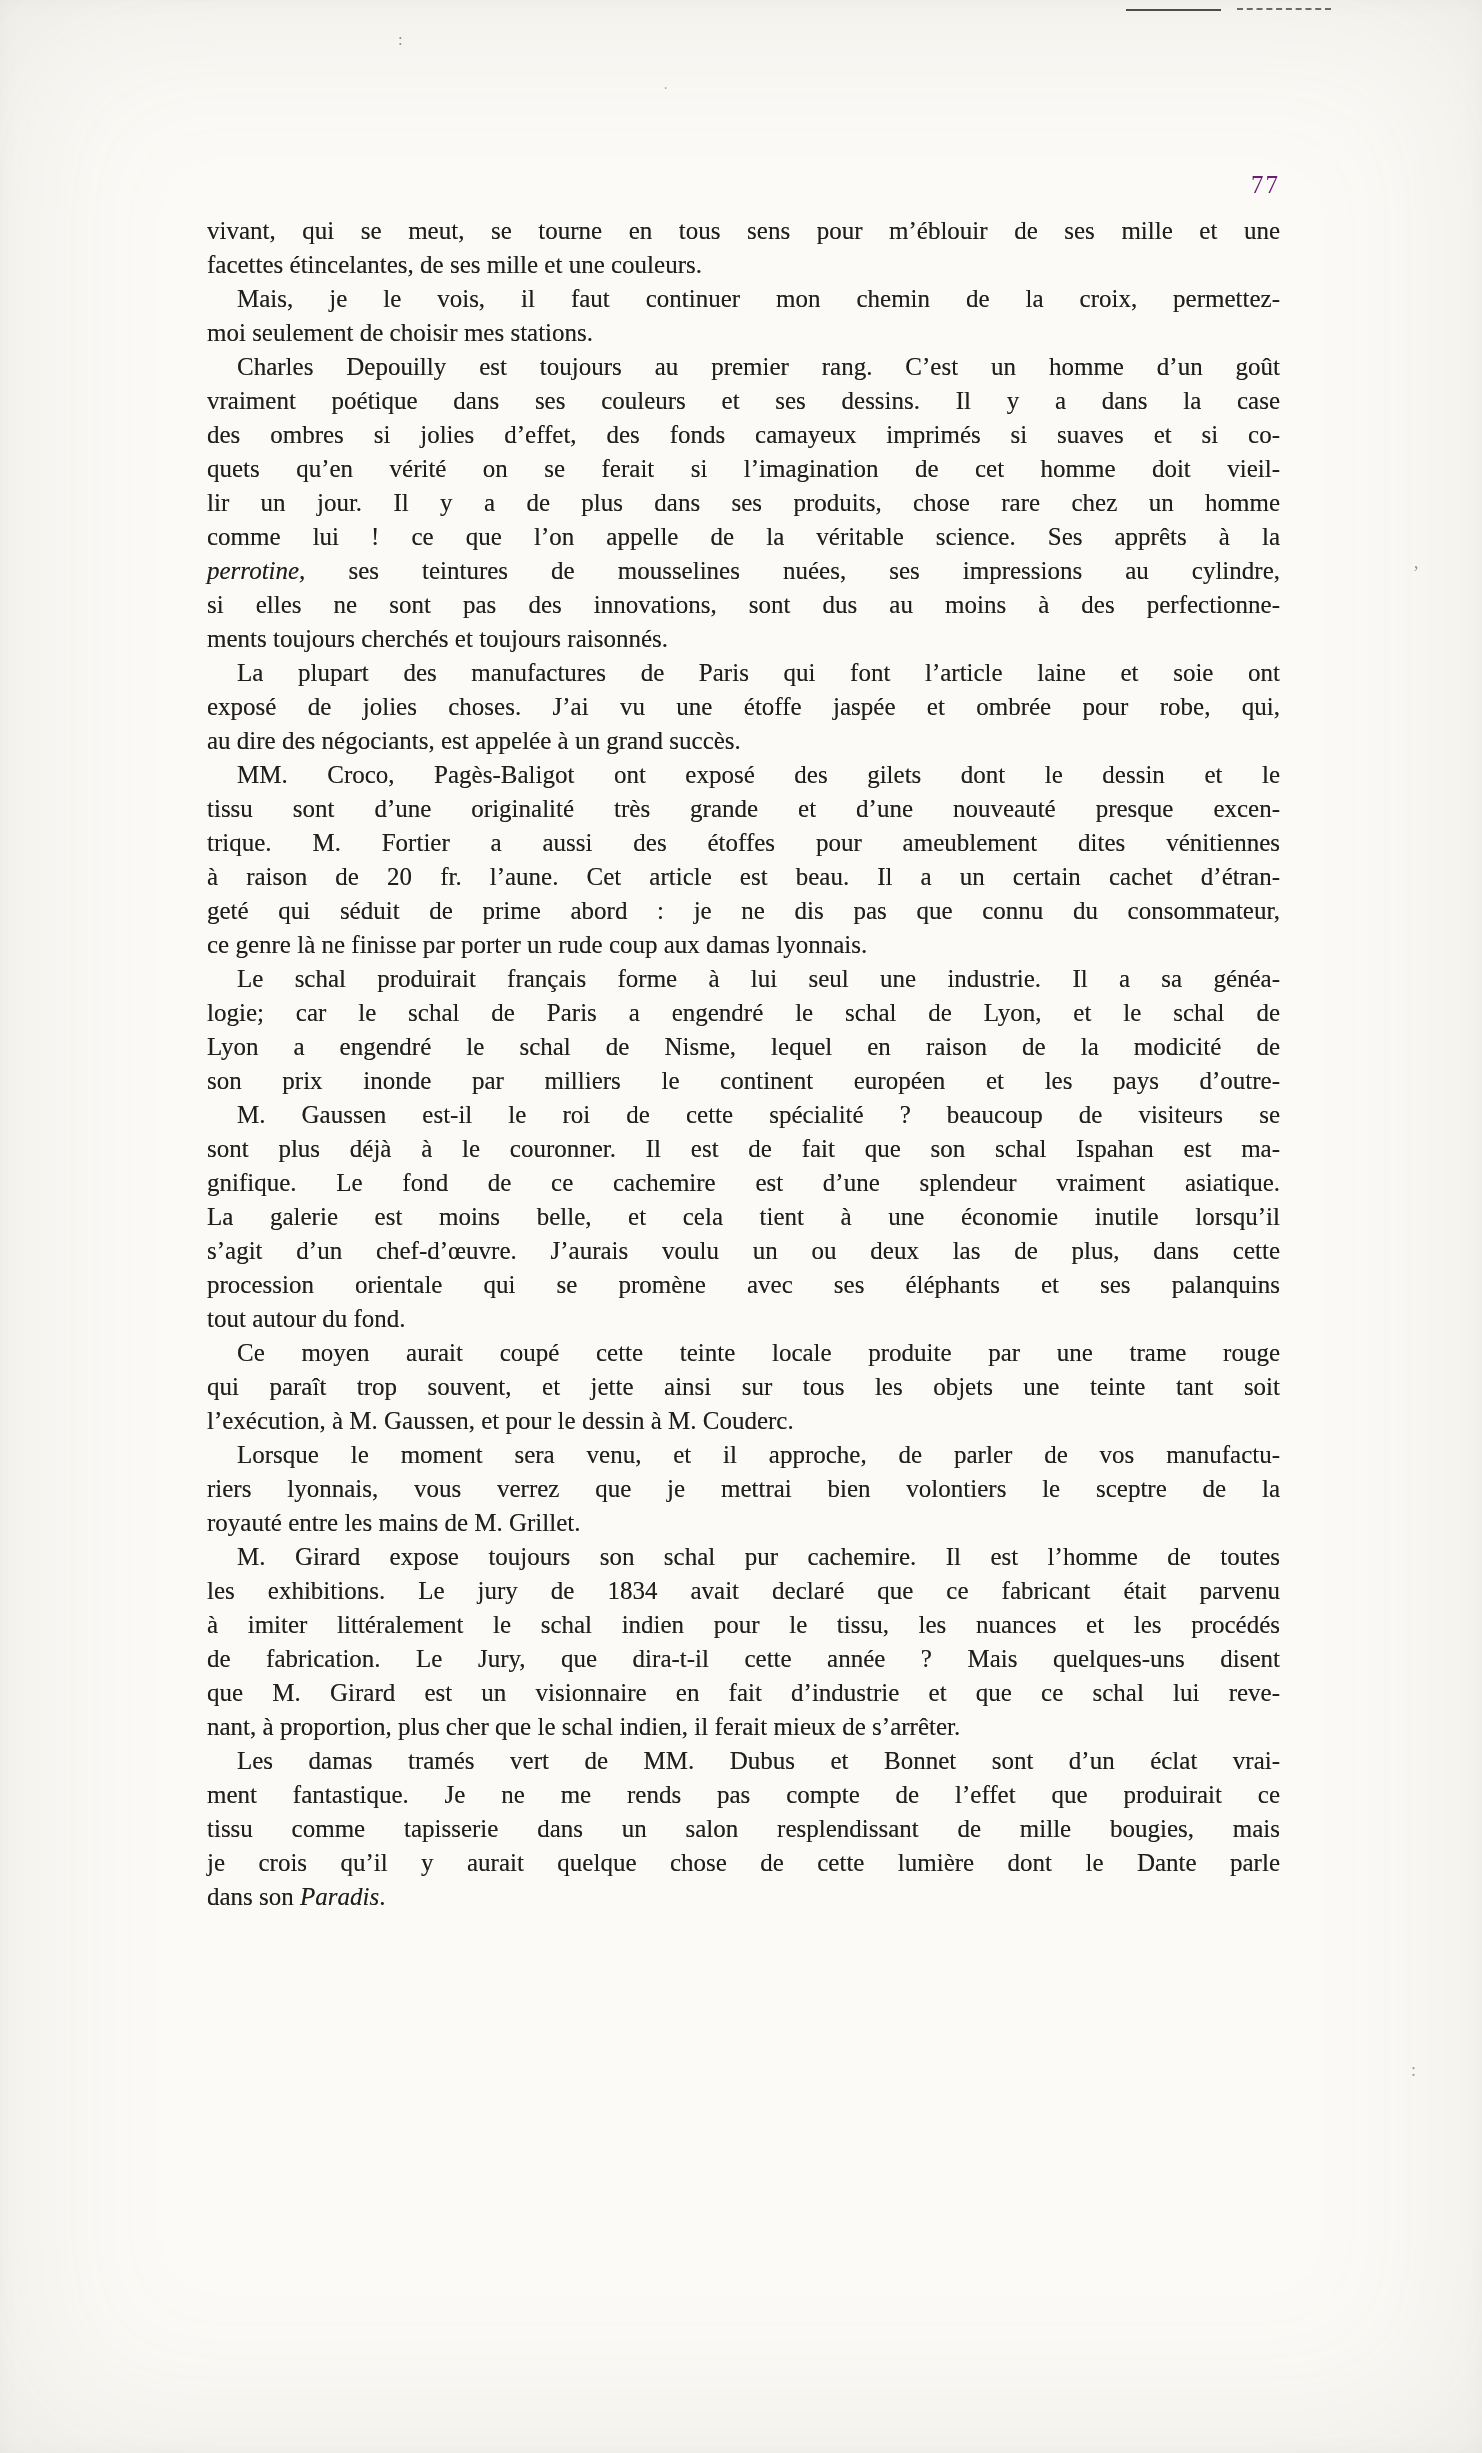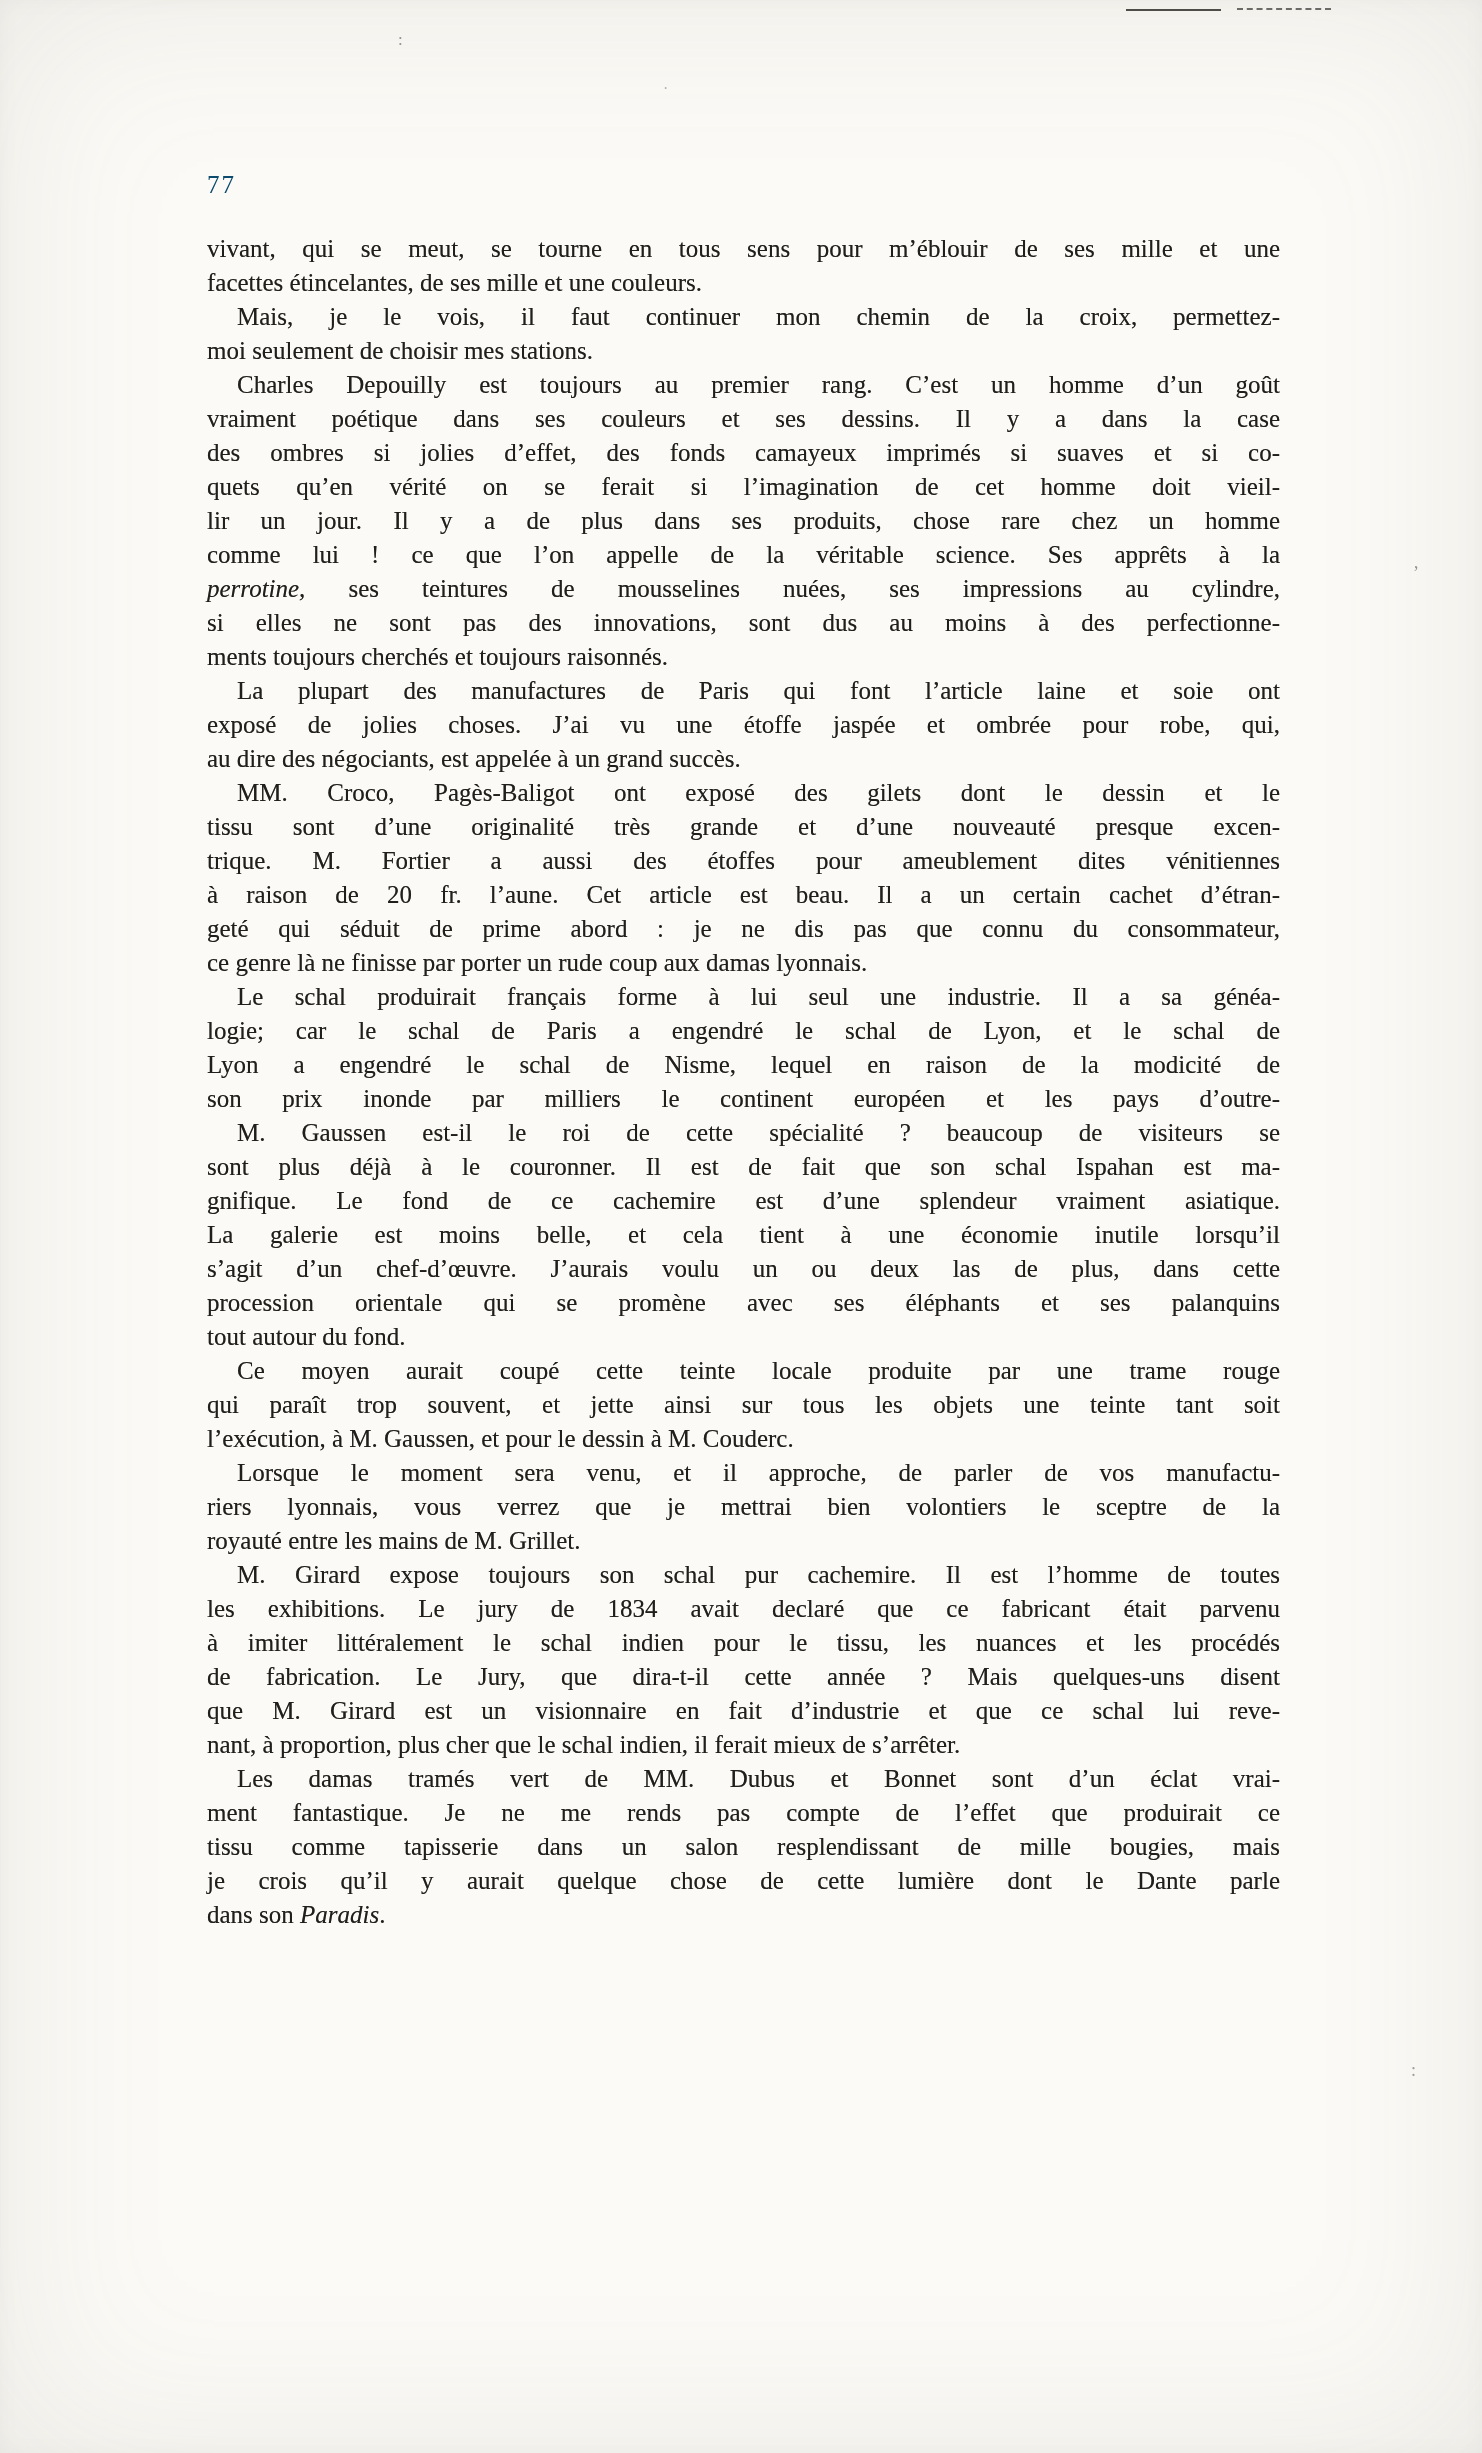--- a/index.html
+++ b/index.html
@@ -16,28 +16,28 @@
     box-shadow: inset 0 0 179px rgba(120,115,105,0.12), inset 0 0 20px rgba(120,115,105,0.06);
     overflow: hidden;
     font-family: "Liberation Serif", serif;
     color: #211f1c;
   }
   .page-number {
     position: absolute;
     top: 171px;
     left: 207px;
     width: 1073px;
-    text-align: left;
+    text-align: right;
     font-size: 25px;
     letter-spacing: 2px;
-    color: #0c4a6e;
+    color: #701a75;
   }
   .text-body {
     position: absolute;
-    top: 232px;
+    top: 214px;
     left: 207px;
     width: 1073px;
   }
   .line {
     font-size: 25px;
     line-height: 34px;
     text-align: justify;
     text-align-last: justify;
     white-space: nowrap;
     text-shadow: 0 0 0.4px rgba(33,31,28,0.55);

